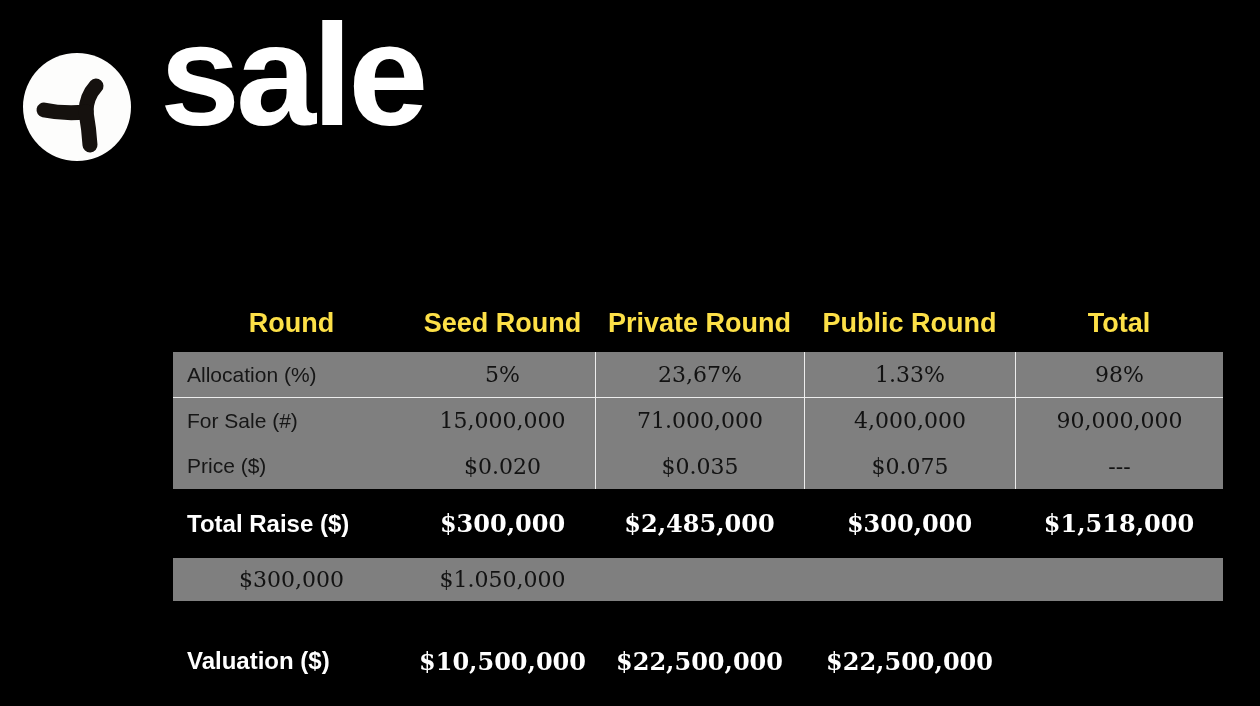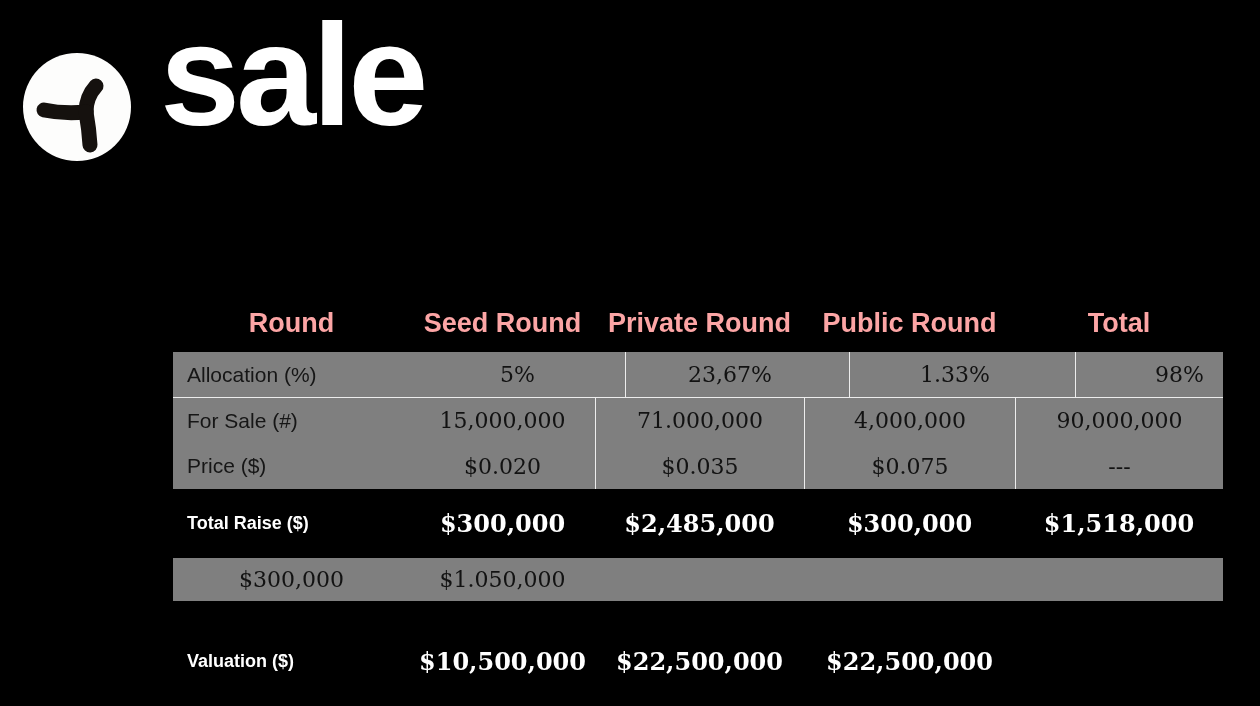--- a/index.html
+++ b/index.html
@@ -46,52 +46,52 @@
   .t-row .cell.label{
     justify-content:flex-start;
     padding-left:14px;
     text-align:left;
   }
 
   .head-row{height:57px;}
   .head-row .cell{
     font-weight:bold;
     font-size:27px;
-    color:#fca5a5;
+    color:#fde047;
   }
 
   .row-gray{background:#7f7f7f;}
   .row-gray .cell.label{
     font-size:21px;color:#161616;
   }
   .row-gray .cell.val{
     font-family:"DejaVu Serif","Liberation Serif",serif;
     font-size:22px;color:#121212;
   }
   
   .row-gray .cell:nth-child(n+3){
     border-left:1.5px solid #ededed;
   }
 
   .row-black{background:#000;}
   .row-black .cell.label{
-    font-weight:bold;font-size:18px;color:#fff;text-align:center;
+    font-weight:bold;font-size:24px;color:#fff;text-align:center;
   }
   .row-black .cell.val{
     font-family:"DejaVu Serif","Liberation Serif",serif;
     font-weight:bold;
     font-size:24px;color:#fff;
   }
 
   .h-45{height:45px;}
   .h-46{height:46px;}
   .h-43{height:43px;}
   .h-69{height:69px;}
   .h-72{height:72px;margin-top:24px;}
-  .underline{border-bottom:1.5px solid #ededed;gap:15px;}
+  .underline{border-bottom:1.5px solid #ededed;}
 </style>
 </head>
 <body>
 
 <div class="brand">
   <div class="logo-circle">
     <svg width="108" height="108" viewBox="0 0 108 108">
       <circle cx="54" cy="54" r="54" fill="#fdfdfc"></circle>
       <g stroke="#15110e" stroke-width="15" stroke-linecap="round" fill="none">
         <path d="M 63 59 Q 63 44 73 33"></path>

